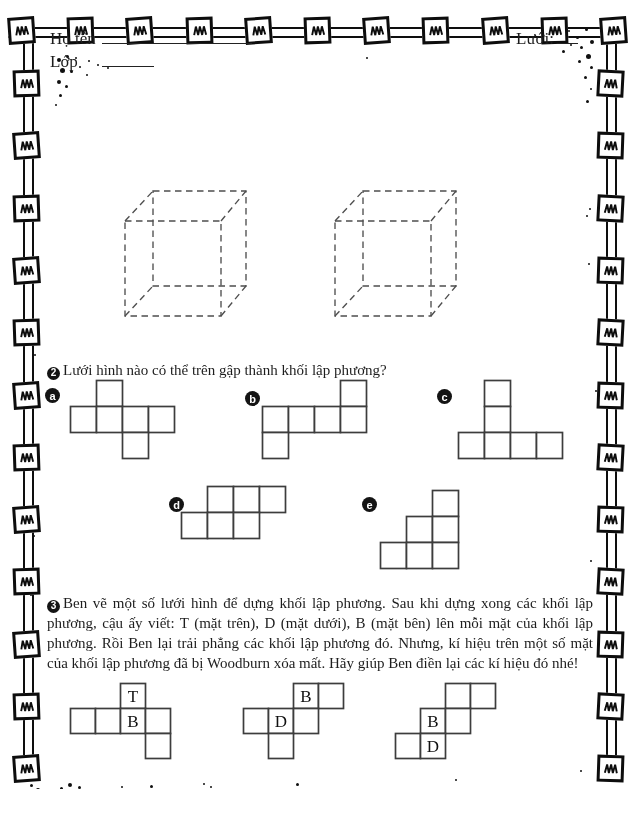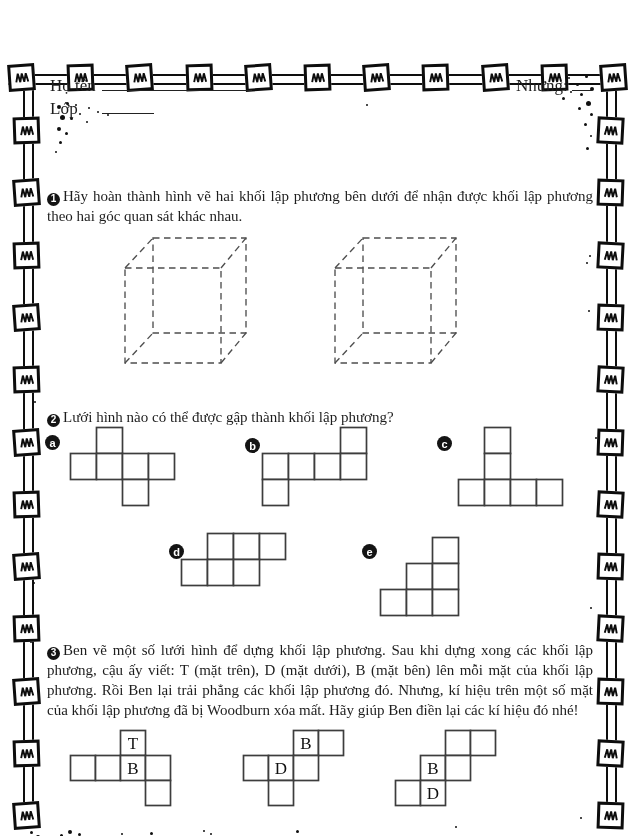--- a/index.html
+++ b/index.html
@@ -1,17 +1,17 @@
 <!DOCTYPE html>
 <html><head>
 <meta charset="utf-8">
 <style>
   html,body{margin:0;padding:0;background:#fff;}
   .page{position:relative;width:639px;height:789px;background:#ffffff;overflow:hidden;
-        font-family:"Liberation Serif",serif;color:#1d1d1d;margin-top:47px;}
+        font-family:"Liberation Serif",serif;color:#1d1d1d;}
   
   .wire{position:absolute;z-index:1;}
   .wire-top{left:8px;right:14px;top:27px;height:7px;border-top:2.6px solid #0e0e0e;border-bottom:2.6px solid #0e0e0e;}
   .wire-bottom{left:8px;right:14px;top:800px;height:7px;border-top:2.6px solid #0e0e0e;border-bottom:2.6px solid #0e0e0e;}
   .wire-left{top:28px;bottom:30px;left:23px;width:7px;border-left:2.6px solid #0e0e0e;border-right:2.6px solid #0e0e0e;}
   .wire-right{top:28px;bottom:30px;left:606px;width:7px;border-left:2.6px solid #0e0e0e;border-right:2.6px solid #0e0e0e;}
   .bead{position:absolute;width:21px;height:21px;background:#fff;border:3.4px solid #0d0d0d;
         display:flex;align-items:center;justify-content:center;z-index:3;}
   .bead:nth-of-type(4n){transform:rotate(3deg);}
   .bead:nth-of-type(4n+1){transform:rotate(-4deg);}
@@ -338,26 +338,25 @@
 
   <div class="content-el hdr" style="left:50px;top:29px;">
     <span class="lbl" style="width:48px;">Họ tên</span>
     <span class="uline" style="width:150px;"></span>
   </div>
   <div class="content-el hdr" style="left:50px;top:52px;">
     <span class="lbl" style="width:48px;">Lớp</span>
     <span class="uline" style="width:52px;"></span>
   </div>
   <div class="content-el hdr" style="left:516px;top:29px;">
-    <span class="lbl">Nhưng:</span>
+    <span class="lbl">Lưới:</span>
     <span class="uline" style="width:20px;"></span>
   </div>
 
 
-  <p class="qpara" style="top:124px;"><span class="qbadge">1</span><span>Hãy hoàn thành hình vẽ hai khối lập phương bên dưới để nhận được khối lập phương theo hai góc quan sát khác nhau.</span></p>
 
   <svg class="cube" style="left:123px;top:188px;" width="130" height="134" viewBox="0 0 130 134">
     <g fill="none" stroke="#4e4e4e" stroke-width="1.35" stroke-dasharray="6.5,4.5">
       <rect x="2" y="33" width="96" height="95"></rect>
       <rect x="30" y="3" width="93" height="95"></rect>
       <line x1="2" y1="33" x2="30" y2="3"></line>
       <line x1="98" y1="33" x2="123" y2="3"></line>
       <line x1="2" y1="128" x2="30" y2="98"></line>
       <line x1="98" y1="128" x2="123" y2="98"></line>
     </g>
@@ -366,21 +365,21 @@
     <g fill="none" stroke="#4e4e4e" stroke-width="1.35" stroke-dasharray="6.5,4.5">
       <rect x="2" y="33" width="96" height="95"></rect>
       <rect x="30" y="3" width="93" height="95"></rect>
       <line x1="2" y1="33" x2="30" y2="3"></line>
       <line x1="98" y1="33" x2="123" y2="3"></line>
       <line x1="2" y1="128" x2="30" y2="98"></line>
       <line x1="98" y1="128" x2="123" y2="98"></line>
     </g>
   </svg>
 
-  <p class="qpara" style="top:345px;"><span class="qbadge">2</span><span>Lưới hình nào có thể được gập thành khối lập phương?</span></p>
+  <p class="qpara" style="top:345px;"><span class="qbadge">2</span><span>Lưới hình nào có thể trên gập thành khối lập phương?</span></p>
 
   <span class="nbadge" style="left:45px;top:388px;">a</span>
   <div class="net" style="left:69px;top:379px;"><svg width="107" height="81">
         <rect x="27.5" y="1.5" width="26" height="26" fill="#ffffff" stroke="#3d3d3d" stroke-width="1.7"></rect>
         <rect x="1.5" y="27.5" width="26" height="26" fill="#ffffff" stroke="#3d3d3d" stroke-width="1.7"></rect>
         <rect x="27.5" y="27.5" width="26" height="26" fill="#ffffff" stroke="#3d3d3d" stroke-width="1.7"></rect>
         <rect x="53.5" y="27.5" width="26" height="26" fill="#ffffff" stroke="#3d3d3d" stroke-width="1.7"></rect>
         <rect x="79.5" y="27.5" width="26" height="26" fill="#ffffff" stroke="#3d3d3d" stroke-width="1.7"></rect>
         <rect x="53.5" y="53.5" width="26" height="26" fill="#ffffff" stroke="#3d3d3d" stroke-width="1.7"></rect>
       </svg></div>

